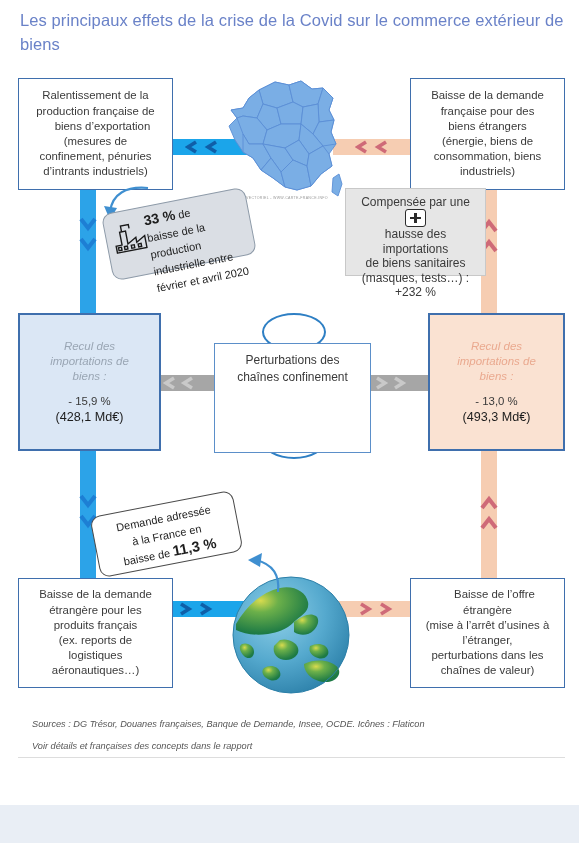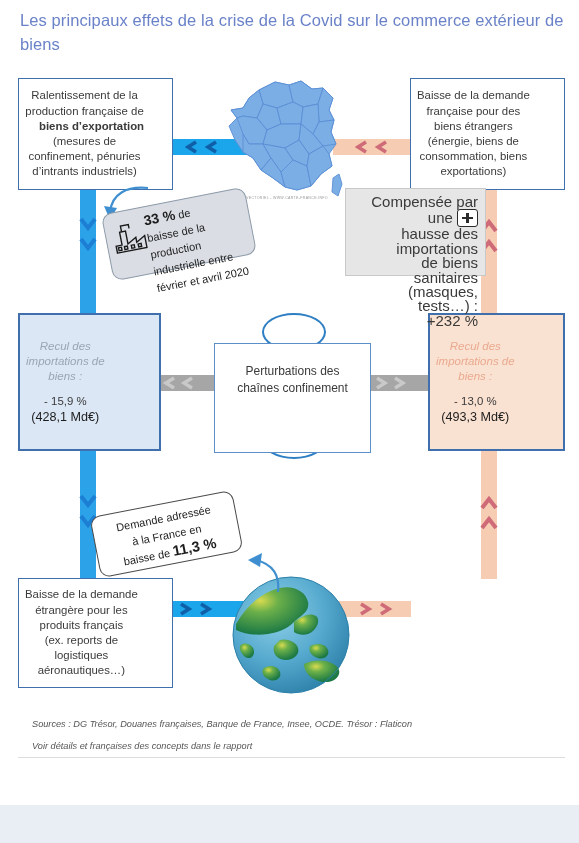--- a/index.html
+++ b/index.html
@@ -11,24 +11,24 @@
     position:absolute;left:20px;top:8px;width:545px;
     font-size:16.5px;line-height:24px;color:#6a82c8;font-weight:400;
     letter-spacing:.1px;
   }
 
   
   .box{
     position:absolute;box-sizing:border-box;
     border:1.4px solid #3f6fad;background:#ffffff;
     color:#3a3a3a;font-size:11.4px;line-height:15.2px;text-align:center;
-    display:flex;align-items:center;
-    padding:15px 6px;
-  }
-  .box .b{font-weight:bold;margin-left:14px;}
+    display:flex;align-items:center;justify-content:center;
+    padding:4px 6px;
+  }
+  .box .b{font-weight:normal;margin-left:14px;}
 
   #box-tl{left:18px;top:78px;width:155px;height:112px;}
   #box-tr{left:410px;top:78px;width:155px;height:112px;}
   #box-bl{left:18px;top:578px;width:155px;height:110px;}
   #box-br{left:410px;top:578px;width:155px;height:110px;}
 
   #box-exp{left:18px;top:313px;width:143px;height:138px;background:#dbe7f5;border:2px solid #3f6fad;}
   #box-imp{left:428px;top:313px;width:137px;height:138px;background:#fae2d2;border:2px solid #3f6fad;}
   .metric-head{display:block;font-size:11.5px;line-height:15px;margin-bottom:10px;font-style:italic;}
   #box-exp .metric-head{color:#9aa6b4;}
@@ -36,21 +36,21 @@
   .metric-pct{display:block;font-size:11.4px;color:#3a3a3a;}
   .metric-val{display:block;font-size:12.6px;color:#1d1d1d;}
 
   #box-log{left:214px;top:327px;width:157px;height:110px;border:1.4px solid #5b8fc9;background:#fff;}
   #box-log .lg-title{font-size:12px;line-height:17px;color:#3a3a3a;}
 
   
   #box-comp{
     position:absolute;left:345px;top:188px;width:141px;height:88px;
     box-sizing:border-box;background:#e6e6e6;border:1px solid #c8c8c8;
-    font-size:15px;line-height:14.4px;color:#3a3a3a;text-align:right;
+    font-size:12px;line-height:14.4px;color:#3a3a3a;text-align:center;
     padding:6px 7px;
   }
   #cross-icon{
     display:inline-block;width:19px;height:16px;vertical-align:-4px;
     border:1.2px solid #2b2b2b;border-radius:3px;background:#fff;position:relative;
   }
   #cross-icon:before,#cross-icon:after{content:"";position:absolute;background:#2b2b2b;}
   #cross-icon:before{left:8px;top:2.5px;width:2.5px;height:10px;}
   #cross-icon:after{left:4.2px;top:6.3px;width:10.5px;height:2.5px;}
 
@@ -294,35 +294,45 @@
     </div>
   </div>
 
   <div class="box" id="box-tr">
     <div>
       <span>Baisse de la demande</span><br>
       <span>française pour des</span><br>
       <span>biens étrangers</span><br>
       <span>(énergie, biens de</span><br>
       <span>consommation, biens</span><br>
-      <span>exportations)</span>
+      <span>industriels)</span>
     </div>
   </div>
 
   <div class="box" id="box-bl">
     <div>
       <span>Baisse de la demande</span><br>
       <span>étrangère pour les</span><br>
       <span>produits français</span><br>
       <span>(ex.  reports de</span><br>
       <span>logistiques</span><br>
       <span>aéronautiques…)</span>
     </div>
   </div>
 
+  <div class="box" id="box-br">
+    <div>
+      <span class="b">Baisse de l’offre</span><br>
+      <span>étrangère</span><br>
+      <span>(mise à l’arrêt d’usines à</span><br>
+      <span>l’étranger,</span><br>
+      <span>perturbations dans les</span><br>
+      <span>chaînes de valeur)</span>
+    </div>
+  </div>
 
   <div class="box" id="box-exp">
     <div>
       <span class="metric-head">
         <span>Recul des</span><br>
         <span>importations de</span><br>
         <span>biens :</span>
       </span>
       <span class="metric-pct">- 15,9 %</span>
       <span class="metric-val">(428,1  Md€)</span>
@@ -375,19 +385,19 @@
     <span>Demande adressée</span><br>
     <span>à la France en</span><br>
     <span>baisse de </span><span class="big">11,3 %</span>
   </div>
   <svg style="position:absolute;left:240px;top:552px;" width="48" height="42">
     <path d="M38,40 C40,22 32,12 16,8" fill="none" stroke="#3f8fd0" stroke-width="2.2"></path>
     <polygon points="8,8 22,1 20,15" fill="#3f8fd0"></polygon>
   </svg>
 
   <div id="sources">
-    <div>Sources : DG Trésor, Douanes françaises, Banque de France, Insee, OCDE. Trésor : Flaticon</div>
+    <div>Sources : DG Trésor, Douanes françaises, Banque de Demande, Insee, OCDE. Icônes : Flaticon</div>
     <div>Voir détails et françaises des concepts dans le rapport</div>
   </div>
   <div id="rule"></div>
   <div id="footband"></div>
 
 </div>
 
 </body></html>

